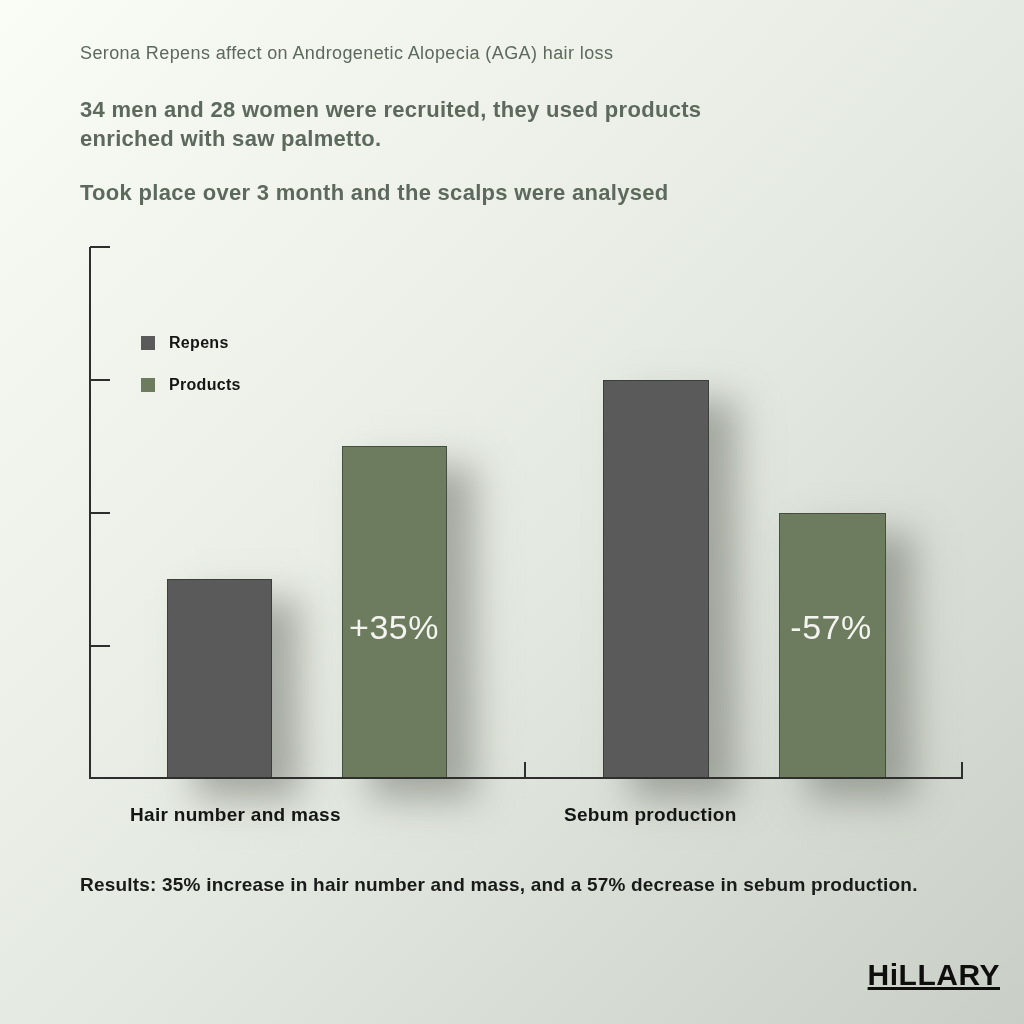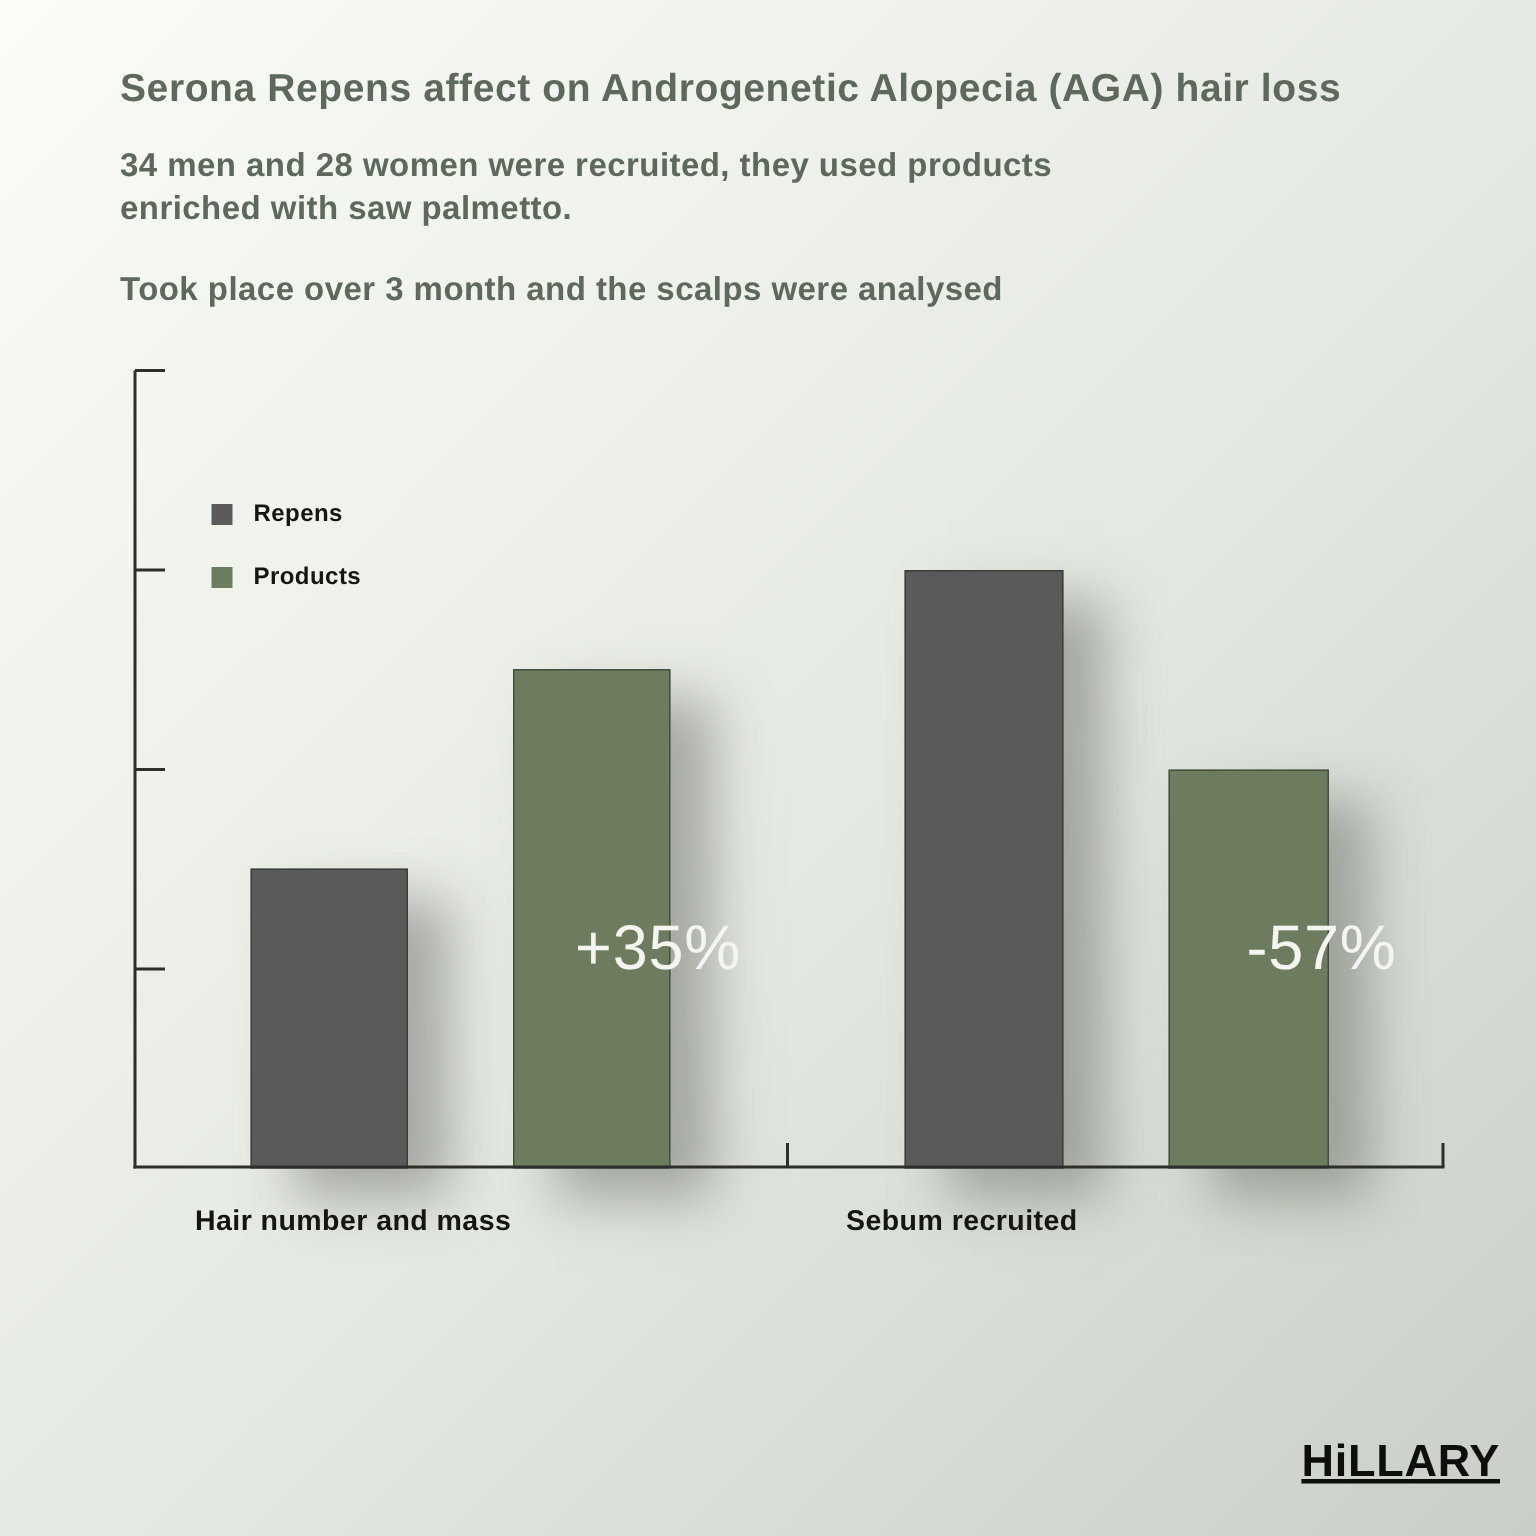--- a/index.html
+++ b/index.html
@@ -8,21 +8,21 @@
     width:1024px;height:1024px;
     margin:0 auto;
     overflow:hidden;
     background:linear-gradient(135deg,#fafcf6 0%,#eef2ea 30%,#e3e8e0 55%,#c9cfc6 100%);
     font-family:"Liberation Sans", sans-serif;
   }
   .abs{position:absolute;}
   
   .title{
     left:80px;top:43px;width:860px;
-    font-size:26px;font-weight:700;letter-spacing:.4px;
+    font-size:18px;font-weight:400;letter-spacing:.4px;
     color:#5d695d;margin:0;
   }
   .para{
     left:80px;width:820px;
     font-size:22px;font-weight:700;letter-spacing:.3px;line-height:29px;
     color:#5d695d;margin:0;white-space:pre-line;
   }
   .para.p2{top:95px;}
   .para.p3{top:178px;}
   
@@ -38,22 +38,22 @@
   
   .bar{
     position:absolute;
     bottom:245px;               
     z-index:1;
     border:1px solid rgba(30,33,27,.5);
     box-sizing:border-box;
     box-shadow:28px 20px 34px rgba(99,104,95,.5);
   }
   .bar-label{
-    top:608px;width:200px;text-align:right;z-index:6;
-    font-size:42px;font-weight:300;letter-spacing:.5px;
+    top:608px;width:200px;text-align:center;z-index:6;
+    font-size:34px;font-weight:300;letter-spacing:.5px;
     color:#f4f5f0;
   }
   .cat-label{
     top:804px;width:360px;text-align:left;z-index:5;
     font-size:19px;font-weight:700;letter-spacing:.3px;color:#131612;
   }
   
   .results{
     left:80px;top:874px;width:900px;margin:0;
     font-size:19px;font-weight:700;letter-spacing:.2px;color:#181b18;
@@ -97,18 +97,19 @@
 
     <div class="bar" style="left: 167px; width: 105px; height: 200px; background: rgb(90, 90, 90);"></div>
     <div class="bar" style="left: 342px; width: 105px; height: 333px; background: rgb(109, 124, 95);"></div>
     <div class="bar" style="left: 603px; width: 106px; height: 399px; background: rgb(90, 90, 90);"></div>
     <div class="bar" style="left: 779px; width: 107px; height: 266px; background: rgb(109, 124, 95);"></div>
 
     <div class="abs bar-label" style="left:294px">+35%</div>
     <div class="abs bar-label" style="left:731px">-57%</div>
 
     <div class="abs cat-label" style="left:130px">Hair number and mass</div>
-    <div class="abs cat-label" style="left:564px">Sebum recruited</div>
+    <div class="abs cat-label" style="left:564px">Sebum production</div>
   </div>
 
+  <p class="abs results">Results: 35% increase in hair number and mass, and a 57% decrease in sebum production.</p>
   <div class="abs brand">HiLLARY</div>
 
 </div>
 
 </body></html>

